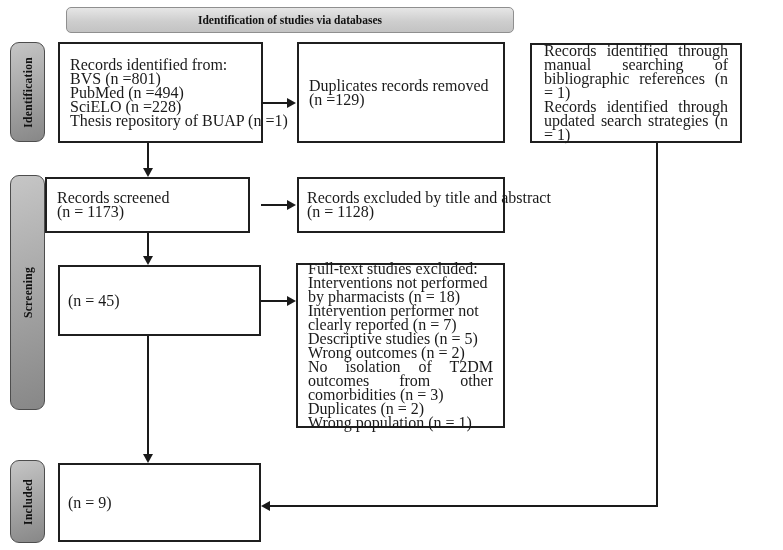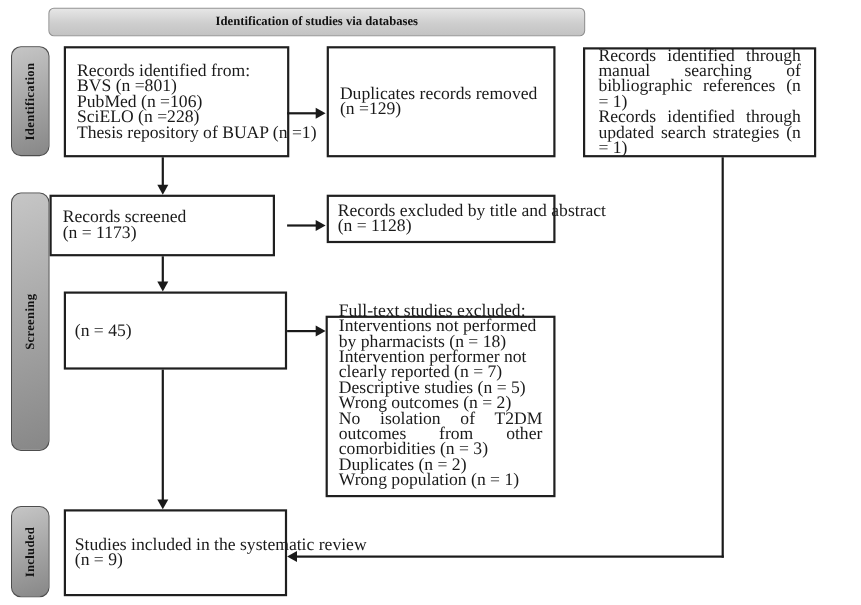--- a/index.html
+++ b/index.html
@@ -23,92 +23,91 @@
     display:flex; align-items:center; justify-content:center;
     font-weight:bold; font-size:11.5px; color:#111;
   }
   .stage span { writing-mode:vertical-rl; transform:rotate(180deg); letter-spacing:.3px; }
   .box {
     position:absolute; background:#fff; border:2px solid #1f1f1f;
     font-size:16px; line-height:14px;
     display:flex; flex-direction:column; justify-content:center;
     padding:4px 10px;
   }
-  .box.top { justify-content:flex-end;margin-top:24px; }
+  .box.top { justify-content:center; }
   .nw { white-space:nowrap; }
   .just { text-align:justify; }
   .hline,.vline { position:absolute; background:#1a1a1a; }
   .hline { height:2px; } .vline { width:2px; }
   .ah { position:absolute; width:0; height:0; }
   .ah.right { border-top:5px solid transparent; border-bottom:5px solid transparent; border-left:9px solid #1a1a1a; }
   .ah.down  { border-left:5px solid transparent; border-right:5px solid transparent; border-top:9px solid #1a1a1a; }
   .ah.left  { border-top:5px solid transparent; border-bottom:5px solid transparent; border-right:9px solid #1a1a1a; }
 </style>
 </head>
 <body>
 
 <div class="canvas">
 
-  <div class="hdr" style="left:44px; top:7px; width:488px;">Identification of studies via databases</div>
+  <div class="hdr" style="left:66px; top:7px; width:448px;">Identification of studies via databases</div>
 
   <div class="stage" style="left:10px; top:42px; height:100px;">
     <span>Identification</span>
   </div>
   <div class="stage" style="left:10px; top:175px; height:235px;">
     <span>Screening</span>
   </div>
   <div class="stage" style="left:10px; top:460px; height:83px;">
     <span>Included</span>
   </div>
 
   <div class="box" style="left:58px; top:42px; width:205px; height:101px;">
     <div class="nw">Records identified from:</div>
     <div class="nw">BVS (n =801)</div>
-    <div class="nw">PubMed (n =106)</div>
+    <div class="nw">PubMed (n =494)</div>
     <div class="nw">SciELO (n =228)</div>
     <div class="nw">Thesis repository of BUAP (n =1)</div>
   </div>
 
   <div class="box" style="left:297px; top:42px; width:208px; height:101px;">
     <div class="nw">Duplicates records removed</div>
     <div class="nw">(n =129)</div>
   </div>
 
   <div class="box" style="left:530px; top:43px; width:212px; height:100px; padding:6px 12px;">
     <div class="just">Records identified through manual searching of bibliographic references (n = 1)</div>
     <div class="just">Records identified through updated search strategies (n = 1)</div>
   </div>
 
   <div class="box" style="left:45px; top:177px; width:205px; height:56px;">
     <div class="nw">Records screened</div>
     <div class="nw">(n = 1173)</div>
   </div>
 
-  <div class="box" style="left:297px; top:177px; width:208px; height:44px; padding:4px 8px;">
+  <div class="box" style="left:297px; top:177px; width:208px; height:56px; padding:4px 8px;">
     <div class="nw">Records excluded by title and abstract</div>
     <div class="nw">(n = 1128)</div>
   </div>
 
   <div class="box" style="left:58px; top:265px; width:203px; height:71px; padding:4px 8px;">
     <div class="nw">(n = 45)</div>
   </div>
 
   <div class="box top" style="left:296px; top:263px; width:209px; height:165px; padding:6px 10px;">
     <div>Full-text studies excluded:</div>
     <div>Interventions not performed by pharmacists (n = 18)</div>
     <div>Intervention performer not clearly reported (n = 7)</div>
     <div>Descriptive studies (n = 5)</div>
     <div>Wrong outcomes (n = 2)</div>
     <div class="just">No isolation of T2DM outcomes from other comorbidities (n = 3)</div>
     <div>Duplicates (n = 2)</div>
     <div>Wrong population (n = 1)</div>
   </div>
 
   <div class="box" style="left:58px; top:463px; width:203px; height:79px; padding:4px 8px;">
-    <div class="nw">Studies included in the systematic review</div>
     <div class="nw">(n = 9)</div>
   </div>
 
   <div class="hline" style="left:261px; top:102px; width:27px;"></div>
   <div class="ah right" style="left:287px; top:98px;"></div>
 
   <div class="vline" style="left:147px; top:143px; height:27px;"></div>
   <div class="ah down" style="left:143px; top:168px;"></div>
 
   <div class="hline" style="left:261px; top:204px; width:27px;"></div>

